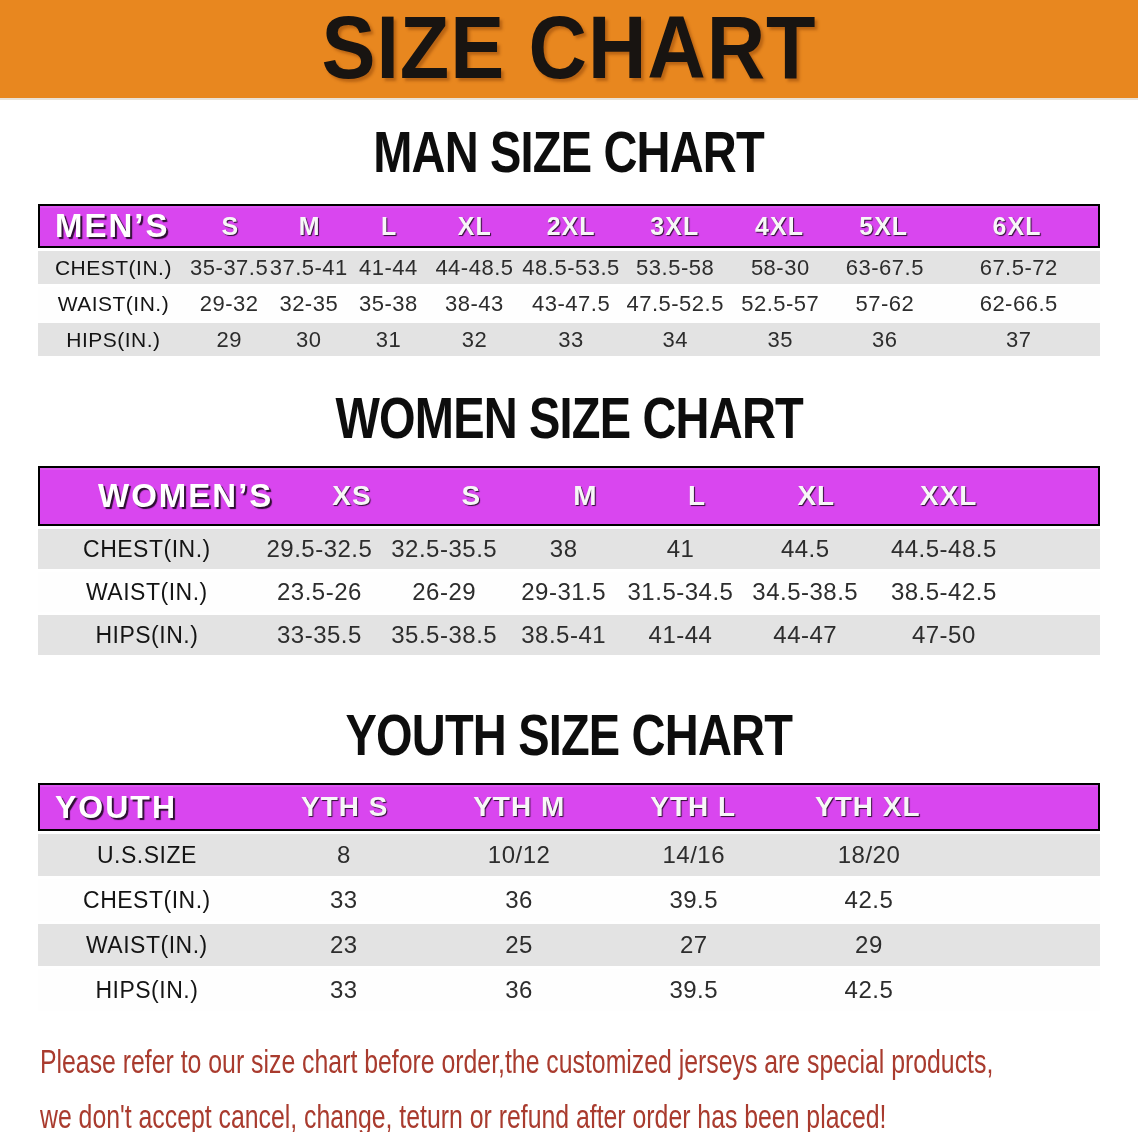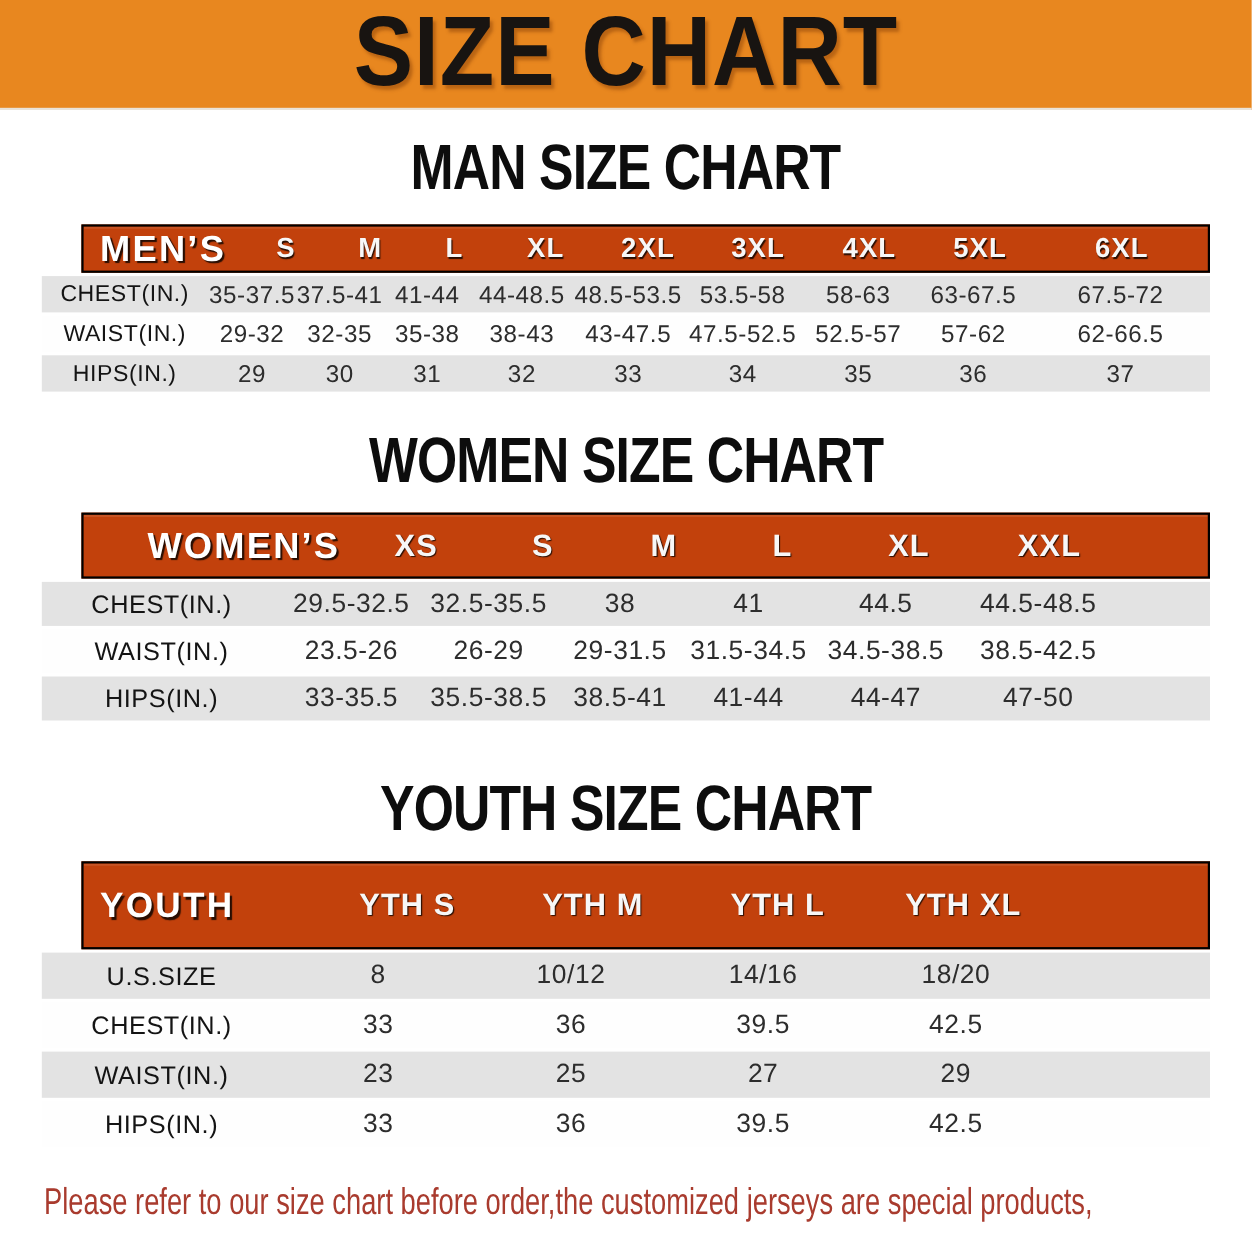--- a/index.html
+++ b/index.html
@@ -55,25 +55,24 @@
   .size-table {
     margin: 0 38px;
   }
   .mt-men   { margin-top: 24px; }
   .mt-women { margin-top: 20px; }
   .mt-youth { margin-top: 20px; }
 
   .st-header {
     display: grid;
     align-items: center;
-    background: #c2410c;
+    background: #d946ef;
     border: 2px solid #000;
     box-shadow: inset 0 2px 0 rgba(255,255,255,0.10);
     color: #f7f7f7;
-    margin-left: 36px;
   }
   .st-row {
     display: grid;
     align-items: center;
     margin-top: 3px;
   }
   .st-row.gray  { background: #e3e3e3; }
   .st-row.white { background: #fefefe; }
 
   .corner-label {
@@ -112,21 +111,21 @@
   .t0 .row-label   { font-size: 21px; }
   .t0 .size-cell   { font-size: 22px; }
 
   .t1 .st-header   { height: 60px; }
   .t1 .st-row      { height: 40px; }
   .t1 .corner-label{ font-size: 33px; }
   .t1 .col-header  { font-size: 28px; }
   .t1 .row-label   { font-size: 23px; }
   .t1 .size-cell   { font-size: 24px; }
 
-  .t2 .st-header   { height: 80px; }
+  .t2 .st-header   { height: 48px; }
   .t2 .st-row      { height: 42px; }
   .t2 .corner-label{ font-size: 32px; }
   .t2 .col-header  { font-size: 28px; }
   .t2 .row-label   { font-size: 23px; }
   .t2 .size-cell   { font-size: 24px; }
 
   
   .notice {
     margin: 26px 0 0 40px;
     color: #a93b2e;
@@ -171,21 +170,21 @@
           <span class="col-header">6XL</span>
         </div>
         <div class="st-row gray" style="grid-template-columns: 14.2% 7.6% 7.4% 7.6% 8.6% 9.6% 10% 9.8% 9.9% 1fr;">
           <span class="row-label">CHEST(IN.)</span>
           <span class="size-cell">35-37.5</span>
           <span class="size-cell">37.5-41</span>
           <span class="size-cell">41-44</span>
           <span class="size-cell">44-48.5</span>
           <span class="size-cell">48.5-53.5</span>
           <span class="size-cell">53.5-58</span>
-          <span class="size-cell">58-63</span>
+          <span class="size-cell">58-30</span>
           <span class="size-cell">63-67.5</span>
           <span class="size-cell">67.5-72</span>
         </div>
         <div class="st-row white" style="grid-template-columns: 14.2% 7.6% 7.4% 7.6% 8.6% 9.6% 10% 9.8% 9.9% 1fr;">
           <span class="row-label">WAIST(IN.)</span>
           <span class="size-cell">29-32</span>
           <span class="size-cell">32-35</span>
           <span class="size-cell">35-38</span>
           <span class="size-cell">38-43</span>
           <span class="size-cell">43-47.5</span>

